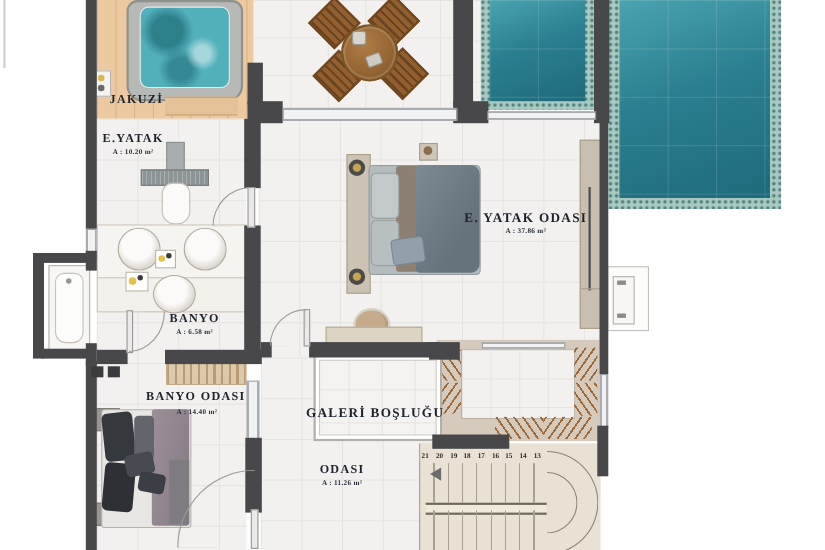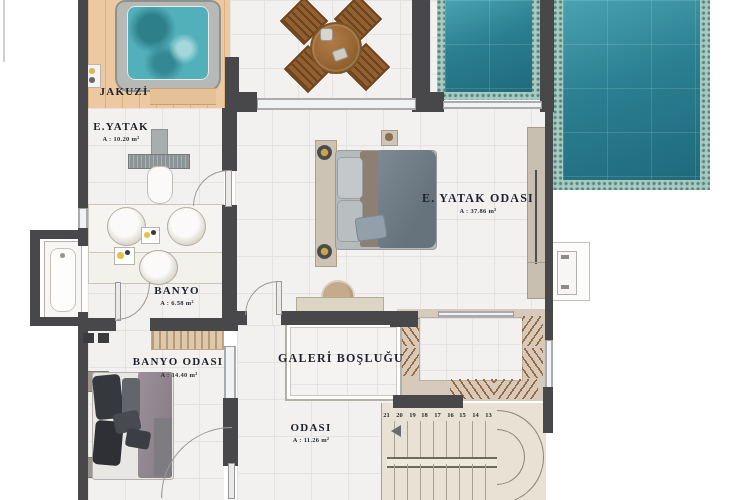--- a/index.html
+++ b/index.html
@@ -223,21 +223,21 @@
 
   <div class="lbl" style="left:124px;top:85px">JAKUZİ</div>
   <div class="lbl" style="left:121px;top:120px">E.YATAK</div>
   <div class="ar" style="left:121px;top:135px">A : 10.20 m²</div>
   <div class="lbl big" style="left:478px;top:191px">E. YATAK ODASI</div>
   <div class="ar" style="left:478px;top:207px">A : 37.86 m²</div>
   <div class="lbl" style="left:177px;top:284px">BANYO</div>
   <div class="ar" style="left:177px;top:299px">A : 6.58 m²</div>
   <div class="lbl" style="left:178px;top:355px">BANYO ODASI</div>
   <div class="ar" style="left:179px;top:371px">A : 14.40 m²</div>
-  <div class="lbl big" style="left:341px;top:351px">GALERİ BOŞLUĞU</div>
+  <div class="lbl big" style="left:341px;top:368px">GALERİ BOŞLUĞU</div>
   <div class="lbl" style="left:311px;top:421px">ODASI</div>
   <div class="ar" style="left:311px;top:436px">A : 11.26 m²</div>
 
   <span class="sn" style="left:380px;top:411px">21</span>
   <span class="sn" style="left:393px;top:411px">20</span>
   <span class="sn" style="left:406px;top:411px">19</span>
   <span class="sn" style="left:418px;top:411px">18</span>
   <span class="sn" style="left:431px;top:411px">17</span>
   <span class="sn" style="left:444px;top:411px">16</span>
   <span class="sn" style="left:456px;top:411px">15</span>

